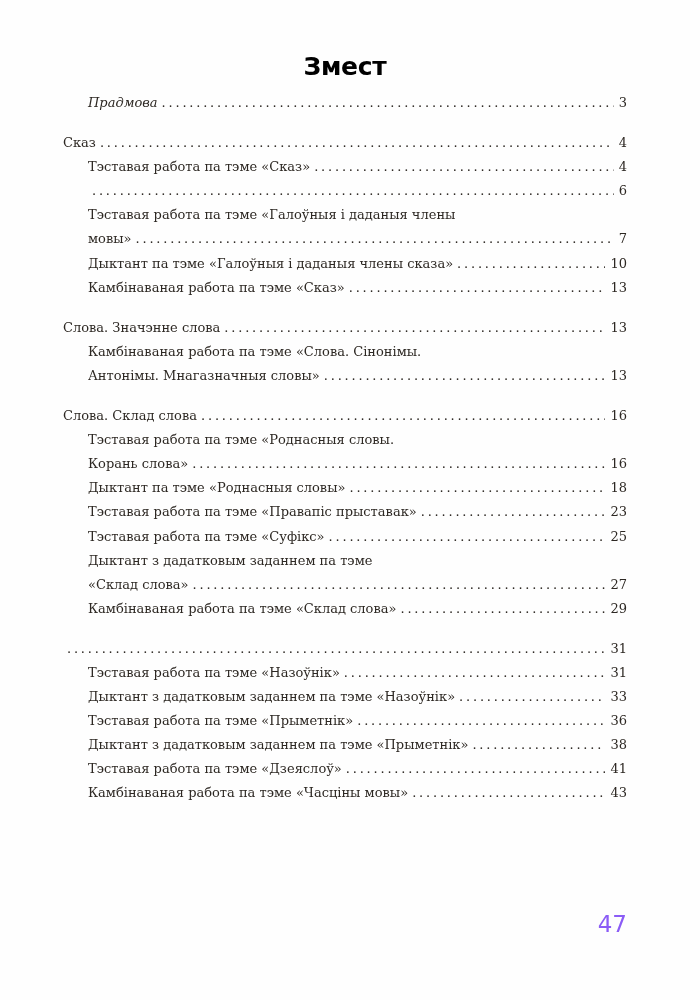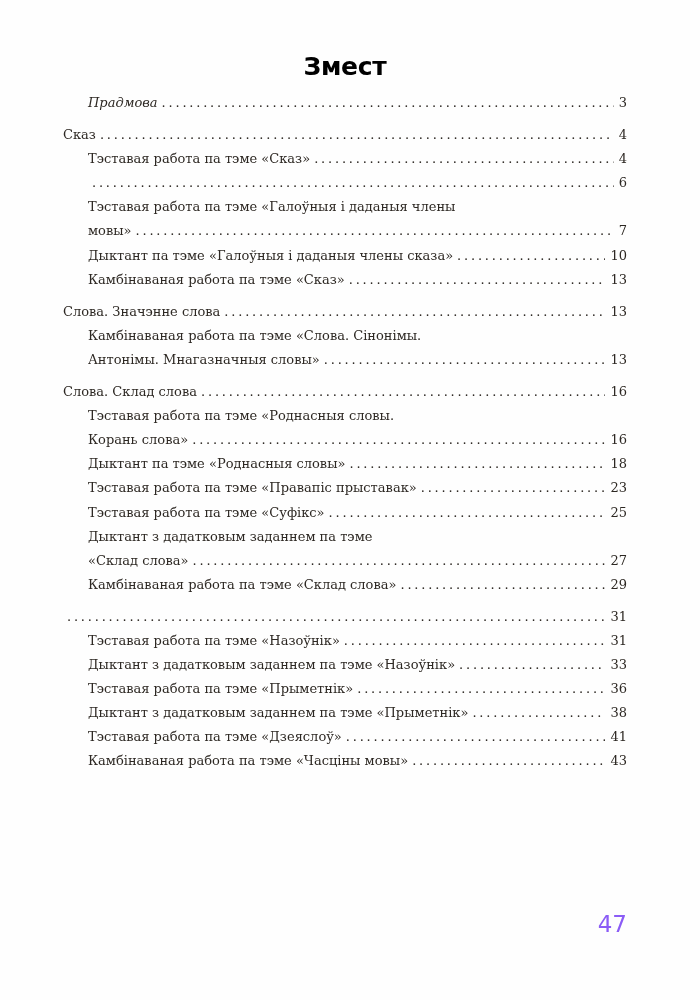--- a/index.html
+++ b/index.html
@@ -31,21 +31,21 @@
   .toc {
     width: 100%;
   }
   .row {
     display: flex;
     align-items: flex-start;
     font-size: 13px;
     line-height: 24.1px;
   }
   .row.lvl1 { padding-left: 25px; }
-  .row.gap  { margin-top: 8px; }
+  .row.gap  { margin-top: 16px; }
   .row.italic .label { font-style: italic; }
   .label {
     white-space: nowrap;
     flex: 0 0 auto;
   }
   .dots {
     flex: 1 1 auto;
     min-width: 0;
     overflow: hidden;
     white-space: nowrap;

